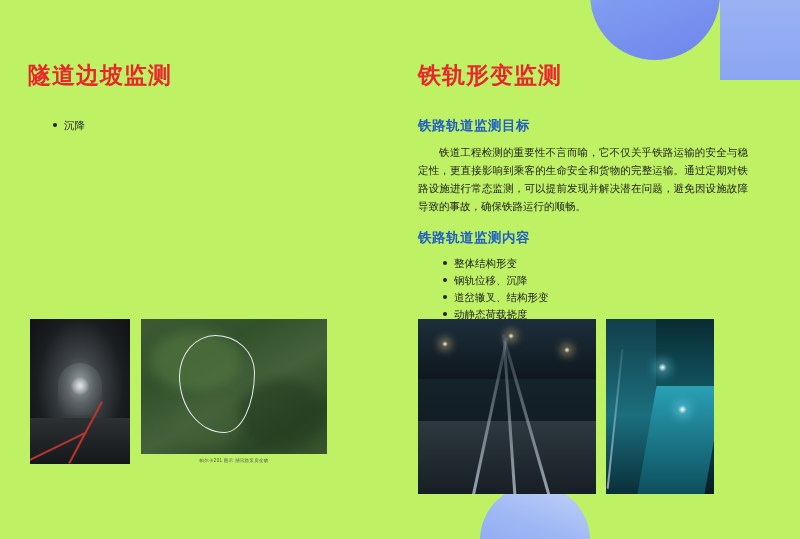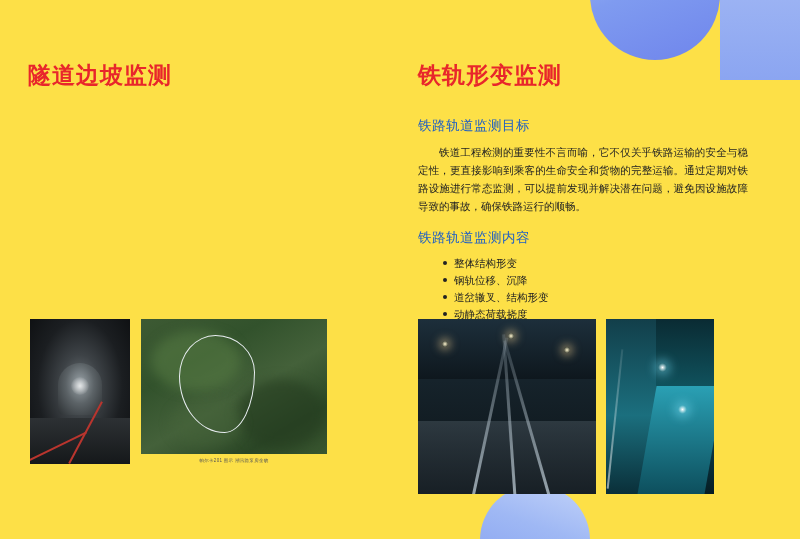--- a/index.html
+++ b/index.html
@@ -12,21 +12,21 @@
     background: #ffffff;
     font-family: "Liberation Sans", sans-serif;
     position: relative;
     overflow: hidden;
   }
   .page {
     position: absolute;
     left: 0; top: 0;
     width: 800px;
     height: 539px;
-    background: #fde047;
+    background: #bef264;
     overflow: hidden;
   }
   
   .deco-top {
     position: absolute;
     right: 80px;
     top: -70px;
     width: 130px;
     height: 130px;
     border-radius: 0 0 70px 70px;
@@ -68,21 +68,21 @@
   h1.section-title {
     margin: 0 0 26px 0;
     font-size: 23px;
     font-weight: bold;
     color: #e8262b;
     letter-spacing: 1px;
   }
   h2.sub-title {
     margin: 0 0 8px 0;
     font-size: 13.5px;
-    font-weight: normal;
+    font-weight: bold;
     color: #1f5fc4;
     letter-spacing: 0.5px;
   }
   p.body-text {
     margin: 0 0 14px 0;
     font-size: 10.5px;
     line-height: 1.72;
     color: #222222;
     text-align: justify;
     text-indent: 2em;
@@ -271,20 +271,21 @@
 
   <div class="deco-top-edge"></div>
   <div class="deco-top"></div>
   <div class="deco-bottom"></div>
 
   <div class="columns">
 
     <div class="col col-left">
       <h1 class="section-title">隧道边坡监测</h1>
       <ul class="bullets">
+        <li>沉降</li>
       </ul>
     </div>
 
     <div class="col col-right">
       <h1 class="section-title">铁轨形变监测</h1>
       <h2 class="sub-title">铁路轨道监测目标</h2>
       <p class="body-text">铁道工程检测的重要性不言而喻，它不仅关乎铁路运输的安全与稳定性，更直接影响到乘客的生命安全和货物的完整运输。通过定期对铁路设施进行常态监测，可以提前发现并解决潜在问题，避免因设施故障导致的事故，确保铁路运行的顺畅。</p>
       <h2 class="sub-title spaced">铁路轨道监测内容</h2>
       <ul class="bullets">
         <li>整体结构形变</li>

